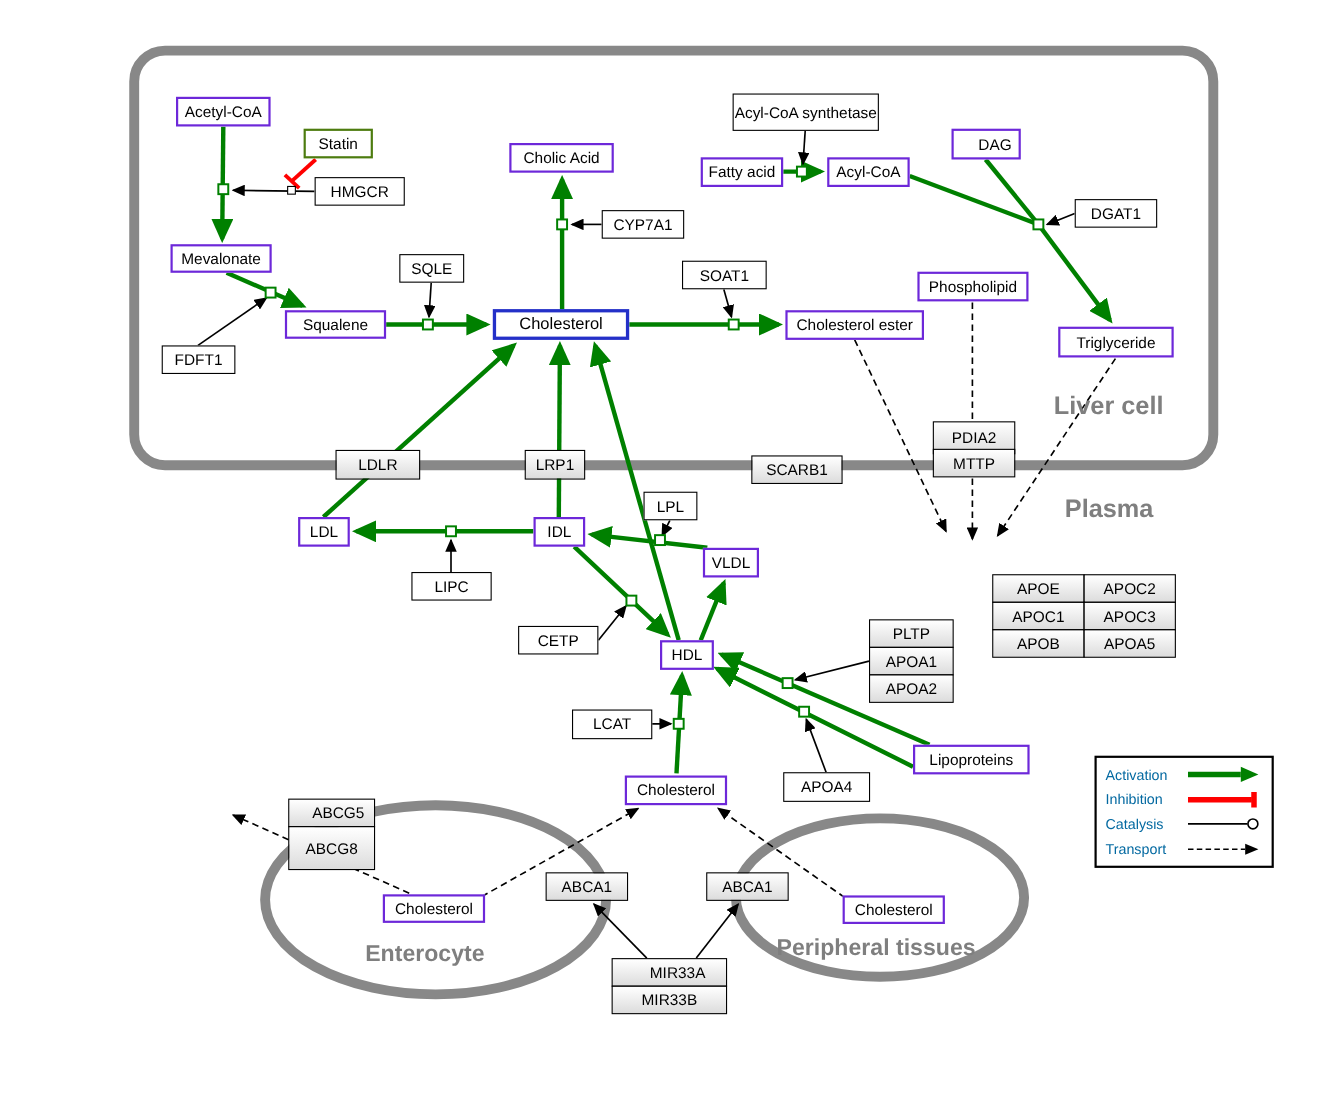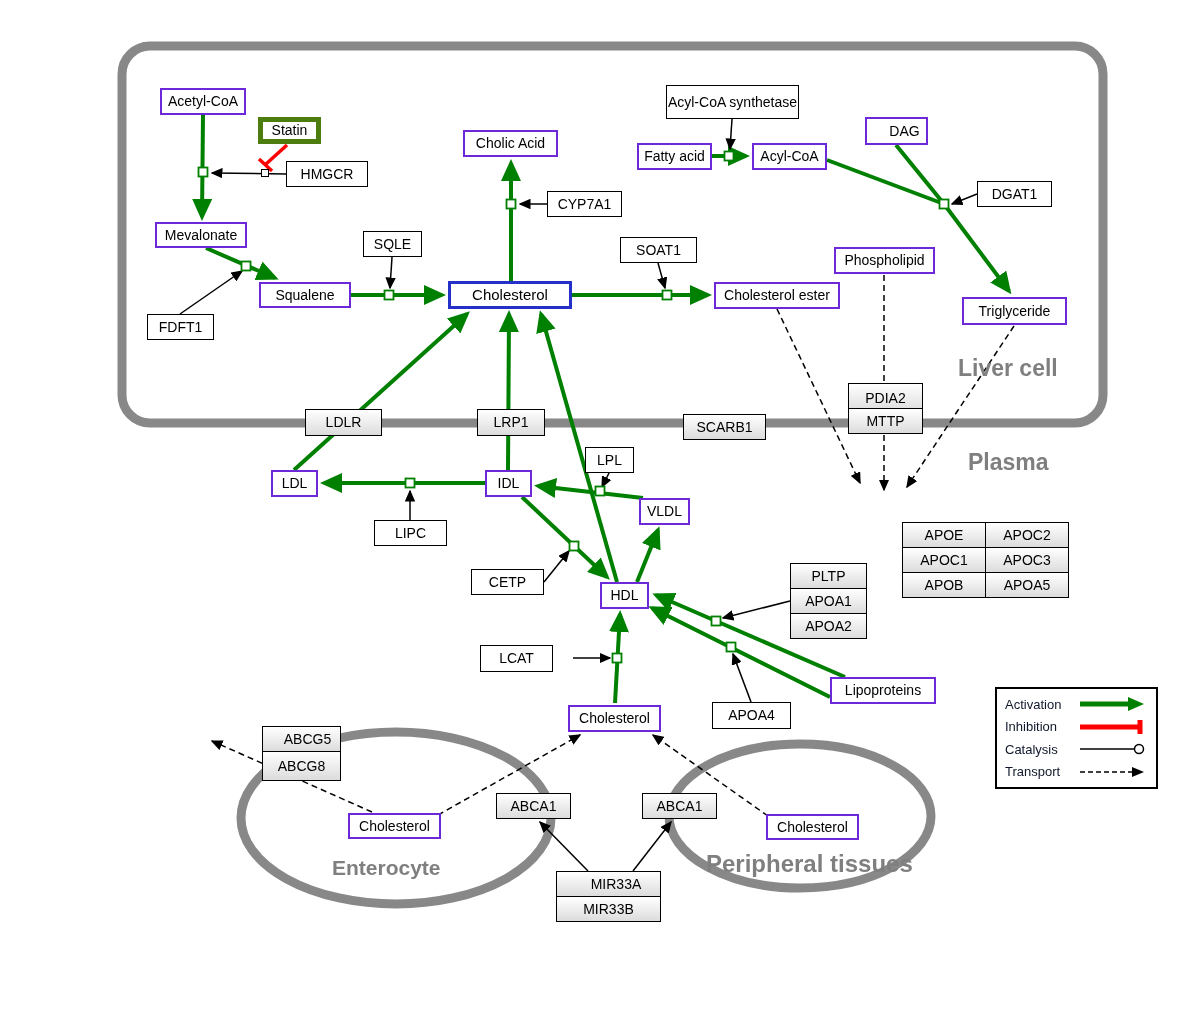--- a/index.html
+++ b/index.html
@@ -4,29 +4,29 @@
 <style>
   html,body{margin:0;padding:0;background:#fff;}
   .canvas{position:relative;width:1200px;height:1013px;background:#fff;
           font-family:"Liberation Sans",sans-serif;overflow:hidden;}
   svg.layer{position:absolute;left:0;top:0;width:1200px;height:1013px;}
   .node{position:absolute;box-sizing:border-box;display:flex;align-items:center;justify-content:center;
         text-align:center;font-size:14px;line-height:1.05;color:#000;background:#fff;
         border:1px solid #000;z-index:5;}
   .metab{border:2px solid #6d28d9;background:#fff;}
   .metab-strong{border:3px solid #2430c8;background:#fff;font-size:15px;}
-  .inhib{border:5px solid #4d7c0f;background:#fff;}
+  .inhib{border:2px solid #4d7c0f;background:#fff;margin-left:18px;}
   .gene{background:#fff;}
   .gened{background:linear-gradient(180deg,#ffffff 0%,#dcdcdc 100%);}
   .comp-label{position:absolute;color:#7f7f7f;font-weight:bold;z-index:4;}
   .legend{position:absolute;left:995px;top:687px;width:163px;height:102px;box-sizing:border-box;
           border:2px solid #000;background:#fff;z-index:6;display:flex;flex-direction:column;
           justify-content:space-around;padding:4px 8px;}
   .lg-row{display:flex;align-items:center;justify-content:space-between;height:22px;}
-  .lg-label{font-size:13px;color:#0f172a;}
+  .lg-label{font-size:13px;color:#0369a1;}
 </style>
 </head>
 <body>
 
 <div class="canvas">
 
   <svg class="layer" viewBox="0 0 1200 1013">
     <defs>
       <marker id="ah-g" markerWidth="5.5" markerHeight="5" refX="4.5" refY="2.5" orient="auto">
         <path d="M0,0 L5.5,2.5 L0,5 z" fill="#008000"></path>
@@ -110,21 +110,21 @@
       <rect x="711.5" y="616.5" width="9" height="9"></rect>
       <rect x="726.5" y="642.5" width="9" height="9"></rect>
       <rect x="612.5" y="653.5" width="9" height="9"></rect>
       <rect x="261.5" y="169.5" width="7" height="7" stroke="#000000" stroke-width="1"></rect>
     </g>
   </svg>
 
   <div class="comp-label" style="left:958px;top:355px;font-size:23px;">Liver cell</div>
   <div class="comp-label" style="left:968px;top:449px;font-size:23px;">Plasma</div>
   <div class="comp-label" style="left:332px;top:856px;font-size:21px;">Enterocyte</div>
-  <div class="comp-label" style="left:706px;top:850px;font-size:24px;">Peripheral tissues</div>
+  <div class="comp-label" style="left:706px;top:850px;font-size:21px;">Peripheral tissues</div>
 
   <div class="node metab" style="left:160px;top:88px;width:86px;height:27px;">Acetyl-CoA</div>
   <div class="node inhib" style="left:258px;top:117px;width:63px;height:27px;">Statin</div>
   <div class="node gene" style="left:286px;top:161px;width:82px;height:26px;">HMGCR</div>
   <div class="node metab" style="left:155px;top:222px;width:92px;height:26px;">Mevalonate</div>
   <div class="node gene" style="left:147px;top:314px;width:67px;height:26px;">FDFT1</div>
   <div class="node metab" style="left:259px;top:282px;width:92px;height:26px;">Squalene</div>
   <div class="node gene" style="left:363px;top:231px;width:59px;height:26px;">SQLE</div>
   <div class="node metab" style="left:463px;top:130px;width:95px;height:27px;">Cholic Acid</div>
   <div class="node gene" style="left:547px;top:191px;width:75px;height:26px;">CYP7A1</div>
@@ -133,50 +133,50 @@
   <div class="node metab" style="left:714px;top:282px;width:126px;height:27px;">Cholesterol ester</div>
   <div class="node gene" style="left:666px;top:85px;width:133px;height:34px;">Acyl-CoA synthetase</div>
   <div class="node metab" style="left:637px;top:143px;width:75px;height:27px;">Fatty acid</div>
   <div class="node metab" style="left:752px;top:143px;width:75px;height:27px;">Acyl-CoA</div>
   <div class="node metab" style="left:865px;top:117px;width:63px;height:28px;padding-left:16px;">DAG</div>
   <div class="node gene" style="left:977px;top:181px;width:75px;height:26px;">DGAT1</div>
   <div class="node metab" style="left:834px;top:247px;width:101px;height:27px;">Phospholipid</div>
   <div class="node metab" style="left:962px;top:297px;width:105px;height:28px;">Triglyceride</div>
 
   <div class="node gened" style="left:305px;top:409px;width:77px;height:27px;">LDLR</div>
-  <div class="node gened" style="left:477px;top:409px;width:68px;height:27px;">LRP1</div>
+  <div class="node gened" style="left:477px;top:409px;width:55px;height:27px;">LRP1</div>
   <div class="node gened" style="left:683px;top:414px;width:83px;height:26px;">SCARB1</div>
   <div class="node gened" style="left:848px;top:383px;width:75px;height:30px;">PDIA2</div>
   <div class="node gened" style="left:848px;top:408px;width:75px;height:26px;">MTTP</div>
 
   <div class="node metab" style="left:271px;top:470px;width:47px;height:27px;">LDL</div>
   <div class="node metab" style="left:485px;top:470px;width:47px;height:27px;">IDL</div>
   <div class="node gene" style="left:374px;top:520px;width:73px;height:26px;">LIPC</div>
   <div class="node gene" style="left:585px;top:447px;width:49px;height:26px;">LPL</div>
   <div class="node metab" style="left:639px;top:498px;width:51px;height:27px;">VLDL</div>
   <div class="node gene" style="left:471px;top:569px;width:73px;height:26px;">CETP</div>
   <div class="node metab" style="left:600px;top:582px;width:49px;height:27px;">HDL</div>
-  <div class="node gene" style="left:480px;top:645px;width:73px;height:27px;">LCAT</div>
+  <div class="node gene" style="left:520px;top:645px;width:73px;height:27px;">LCAT</div>
   <div class="node gened" style="left:790px;top:563px;width:77px;height:26px;">PLTP</div>
   <div class="node gened" style="left:790px;top:588px;width:77px;height:26px;">APOA1</div>
   <div class="node gened" style="left:790px;top:613px;width:77px;height:26px;">APOA2</div>
   <div class="node gene" style="left:712px;top:702px;width:79px;height:27px;">APOA4</div>
   <div class="node metab" style="left:830px;top:677px;width:106px;height:27px;">Lipoproteins</div>
 
   <div class="node gened" style="left:902px;top:522px;width:84px;height:26px;">APOE</div>
   <div class="node gened" style="left:985px;top:522px;width:84px;height:26px;">APOC2</div>
   <div class="node gened" style="left:902px;top:547px;width:84px;height:26px;">APOC1</div>
   <div class="node gened" style="left:985px;top:547px;width:84px;height:26px;">APOC3</div>
   <div class="node gened" style="left:902px;top:572px;width:84px;height:26px;">APOB</div>
   <div class="node gened" style="left:985px;top:572px;width:84px;height:26px;">APOA5</div>
 
   <div class="node metab" style="left:568px;top:705px;width:93px;height:27px;">Cholesterol</div>
 
   <div class="node gened" style="left:262px;top:726px;width:79px;height:26px;padding-left:12px;">ABCG5</div>
-  <div class="node gened" style="left:262px;top:751px;width:79px;height:30px;">ABCG8</div>
+  <div class="node gened" style="left:262px;top:751px;width:79px;height:40px;">ABCG8</div>
   <div class="node metab" style="left:348px;top:813px;width:93px;height:26px;">Cholesterol</div>
   <div class="node gened" style="left:496px;top:793px;width:75px;height:26px;">ABCA1</div>
   <div class="node gened" style="left:642px;top:793px;width:75px;height:26px;">ABCA1</div>
   <div class="node metab" style="left:766px;top:814px;width:93px;height:26px;">Cholesterol</div>
   <div class="node gened" style="left:556px;top:871px;width:105px;height:26px;padding-left:15px;">MIR33A</div>
   <div class="node gened" style="left:556px;top:896px;width:105px;height:26px;">MIR33B</div>
 
   <div class="legend">
     <div class="lg-row">
       <span class="lg-label">Activation</span>

